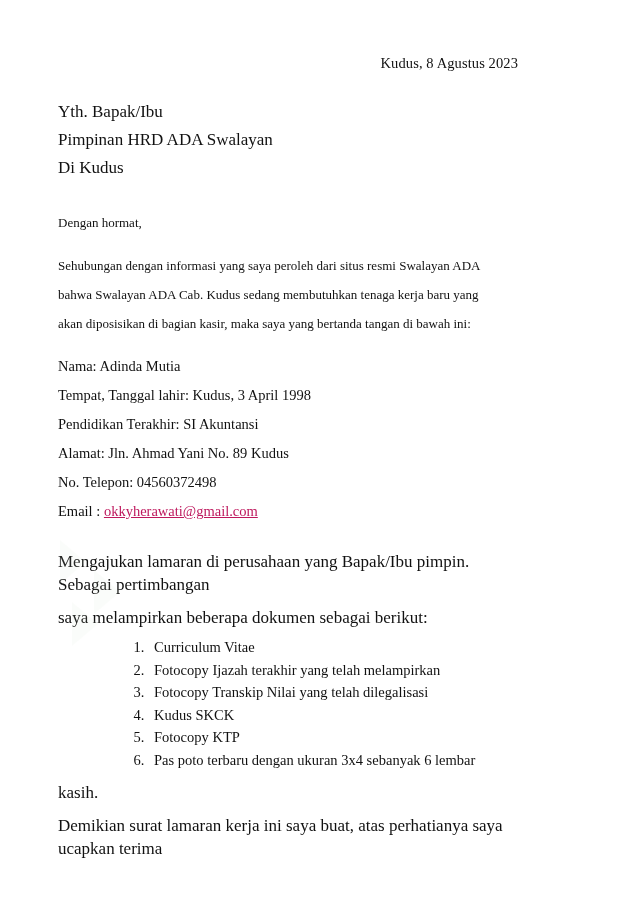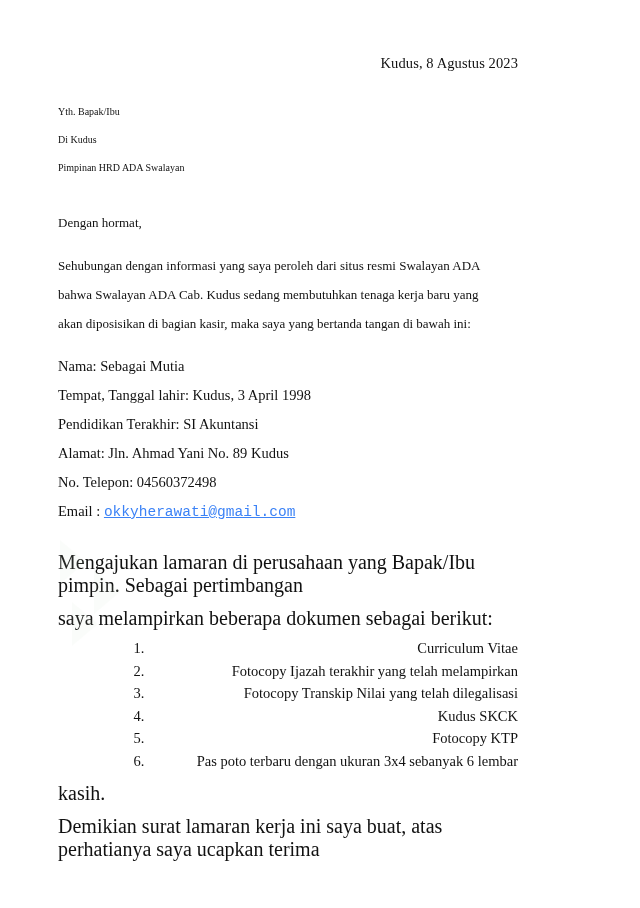--- a/index.html
+++ b/index.html
@@ -40,21 +40,21 @@
     border-top: 22px solid transparent;
     border-bottom: 22px solid transparent;
   }
   .date-line {
     text-align: right;
     font-size: 14.5px;
     margin: 0 0 26px 0;
     letter-spacing: 0.1px;
   }
   .addr-line {
-    font-size: 10px;
+    font-size: 17px;
     line-height: 28px;
     margin: 0;
   }
   .gap-lg { height: 26px; }
   .gap-md { height: 14px; }
   .para {
     font-size: 13px;
     line-height: 29px;
     margin: 0;
     text-align: left;
@@ -63,37 +63,35 @@
     font-size: 14.5px;
     line-height: 29px;
     margin: 0;
   }
   .email-line {
     font-size: 14.5px;
     line-height: 29px;
     margin: 0;
   }
   .email-link {
-    color: #3b82f6;
+    color: #be185d;
     text-decoration: underline;
-    font-family: Liberation Mono, monospace;
   }
   ol.doc-list {
     margin: 8px 0 10px 0;
     padding-left: 74px;
     font-size: 14.5px;
     line-height: 21.5px;
   }
   ol.doc-list li {
     margin: 0 0 1px 16px;
     padding-left: 6px;
-    text-align: right;
   }
   .closing {
-    font-size: 20px;
+    font-size: 17px;
     line-height: 23px;
     margin: 10px 0 0 0;
   }
   .sign-block {
     margin-top: 56px;
     text-align: right;
     font-size: 14.5px;
   }
 </style>
 </head>
@@ -103,36 +101,36 @@
 
   <div class="watermark">
     <div class="chev" style="left:0px; top:0px;"></div>
     <div class="chev" style="left:34px; top:30px;"></div>
     <div class="chev" style="left:12px; top:62px;"></div>
   </div>
 
   <p class="date-line">Kudus,  8 Agustus 2023</p>
 
   <p class="addr-line">Yth. Bapak/Ibu</p>
+  <p class="addr-line">Pimpinan HRD ADA Swalayan</p>
   <p class="addr-line">Di Kudus</p>
-  <p class="addr-line">Pimpinan HRD ADA Swalayan</p>
 
   <div class="gap-lg"></div>
 
   <p class="para">Dengan hormat,</p>
 
   <div class="gap-md"></div>
 
   <p class="para">Sehubungan dengan informasi yang saya peroleh dari situs resmi Swalayan ADA</p>
   <p class="para">bahwa Swalayan ADA Cab. Kudus sedang membutuhkan tenaga kerja baru yang</p>
   <p class="para">akan diposisikan di bagian kasir, maka saya yang bertanda tangan di bawah ini:</p>
 
   <div class="gap-md"></div>
 
-  <p class="info-line">Nama: Sebagai Mutia</p>
+  <p class="info-line">Nama: Adinda Mutia</p>
   <p class="info-line">Tempat, Tanggal lahir: Kudus, 3 April 1998</p>
   <p class="info-line">Pendidikan Terakhir: SI Akuntansi</p>
   <p class="info-line">Alamat: Jln. Ahmad Yani No. 89 Kudus</p>
   <p class="info-line">No. Telepon: 04560372498</p>
 
   <p class="email-line">
     <span>Email : </span><a class="email-link" href="#">okkyherawati@gmail.com</a>
   </p>
 
   <div class="gap-md"></div>

